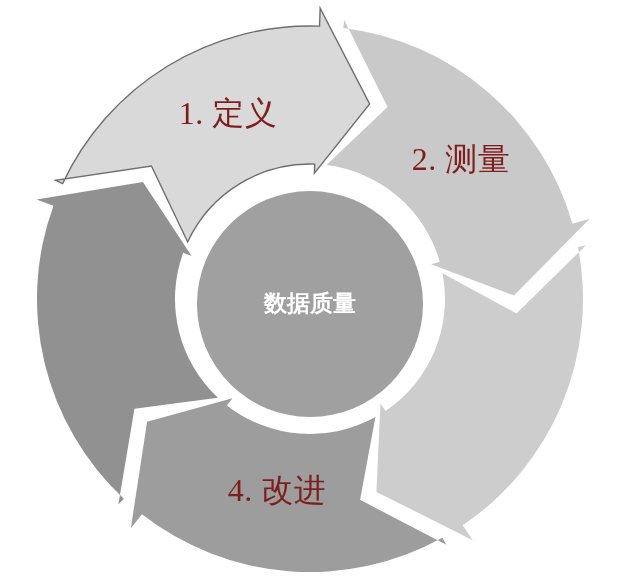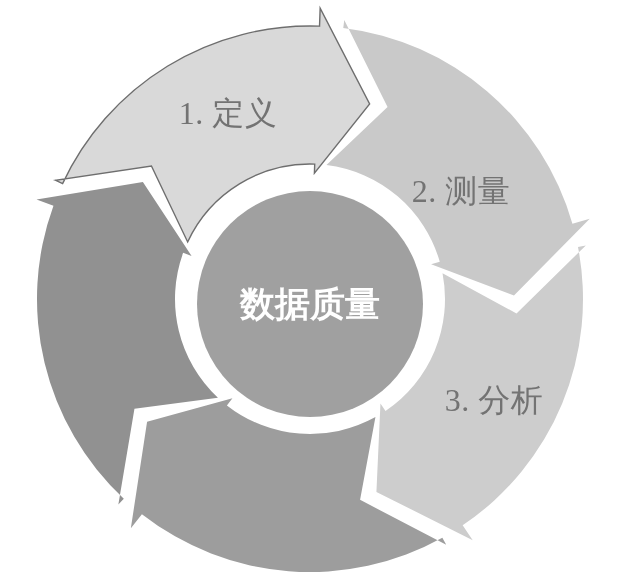--- a/index.html
+++ b/index.html
@@ -1,38 +1,38 @@
 <!DOCTYPE html>
 <html><head>
 <meta charset="utf-8">
 <style>
   html,body{margin:0;padding:0;background:#ffffff;width:620px;height:582px;overflow:hidden;}
   #stage{position:relative;width:620px;height:582px;font-family:"Liberation Serif",serif;}
   #cycle-svg{position:absolute;left:0;top:0;}
-  .seg-label{position:absolute;transform:translate(-50%,-50%);font-size:32px;color:#737373;white-space:nowrap;letter-spacing:0.5px;}
+  .seg-label{position:absolute;transform:translate(-50%,-50%);font-size:32px;color:#7f1d1d;white-space:nowrap;letter-spacing:0.5px;}
   .lbl0{left:228px;top:114px;}
-  .lbl1{left:461px;top:160px;margin-top:32px;}
+  .lbl1{left:461px;top:160px;}
   .lbl2{left:494px;top:401px;}
   .lbl3{left:277px;top:491px;}
   .lbl4{left:106px;top:327px;}
-  .center-text{position:absolute;left:310px;top:304px;transform:translate(-50%,-50%);text-align:center;color:#ffffff;font-family:"Liberation Sans",sans-serif;font-size:35px;font-weight:bold;line-height:1.29;white-space:nowrap;}
+  .center-text{position:absolute;left:310px;top:304px;transform:translate(-50%,-50%);text-align:center;color:#ffffff;font-family:"Liberation Sans",sans-serif;font-size:23px;font-weight:bold;line-height:1.29;white-space:nowrap;}
 </style>
 </head>
 <body>
 
 <div id="stage">
   <svg id="cycle-svg" width="620" height="582" viewBox="0 0 620 582">
     <g id="arrow-group">
         <path d="M 55.33 180.24 L 62.58 183.63 A 273 273 0 0 1 319.53 26.17 L 320.16 8.18 L 369.64 103.91 L 314.40 173.08 L 314.71 164.08 A 135 135 0 0 0 187.65 241.95 L 187.65 241.95 L 151.43 165.94 Z" fill="#d9d9d9" stroke="#6e6e6e" stroke-width="1.4"></path>
         <path d="M 344.25 20.09 L 343.27 28.03 A 273 273 0 0 1 572.42 223.75 L 589.73 218.79 L 513.97 295.44 L 431.12 264.27 L 439.77 261.79 A 135 135 0 0 0 326.45 165.01 L 326.45 165.01 L 387.54 107.07 Z" fill="#c9c9c9"></path>
         <path d="M 585.84 245.38 L 577.98 246.91 A 273 273 0 0 1 462.66 525.33 L 472.73 540.25 L 376.42 491.89 L 380.46 403.46 L 385.49 410.92 A 135 135 0 0 0 442.52 273.24 L 442.52 273.24 L 516.50 313.44 Z" fill="#cdcdcd"></path>
         <path d="M 446.23 544.77 L 442.35 537.77 A 273 273 0 0 1 141.92 514.13 L 130.84 528.31 L 147.08 421.77 L 232.43 398.29 L 226.89 405.38 A 135 135 0 0 0 375.45 417.07 L 375.45 417.07 L 360.08 499.85 Z" fill="#9d9d9d"></path>
         <path d="M 118.36 504.51 L 123.81 498.66 A 273 273 0 0 1 53.46 205.63 L 36.55 199.47 L 142.89 181.99 L 191.60 255.91 L 183.14 252.83 A 135 135 0 0 0 217.93 397.73 L 217.93 397.73 L 134.45 408.69 Z" fill="#919191"></path>
       </g>
     <circle id="center-circle" cx="310" cy="304" r="113" fill="#a0a0a0"></circle>
   </svg>
   <div class="seg-label lbl0">1. 定义</div>
   <div class="seg-label lbl1">2. 测量</div>
-  <div class="seg-label lbl2">3. 分析</div>
+  <div class="seg-label lbl3">4. 改进</div>
   <div class="center-text">
     <div>数据质量</div>
   </div>
 </div>
 
 </body></html>

